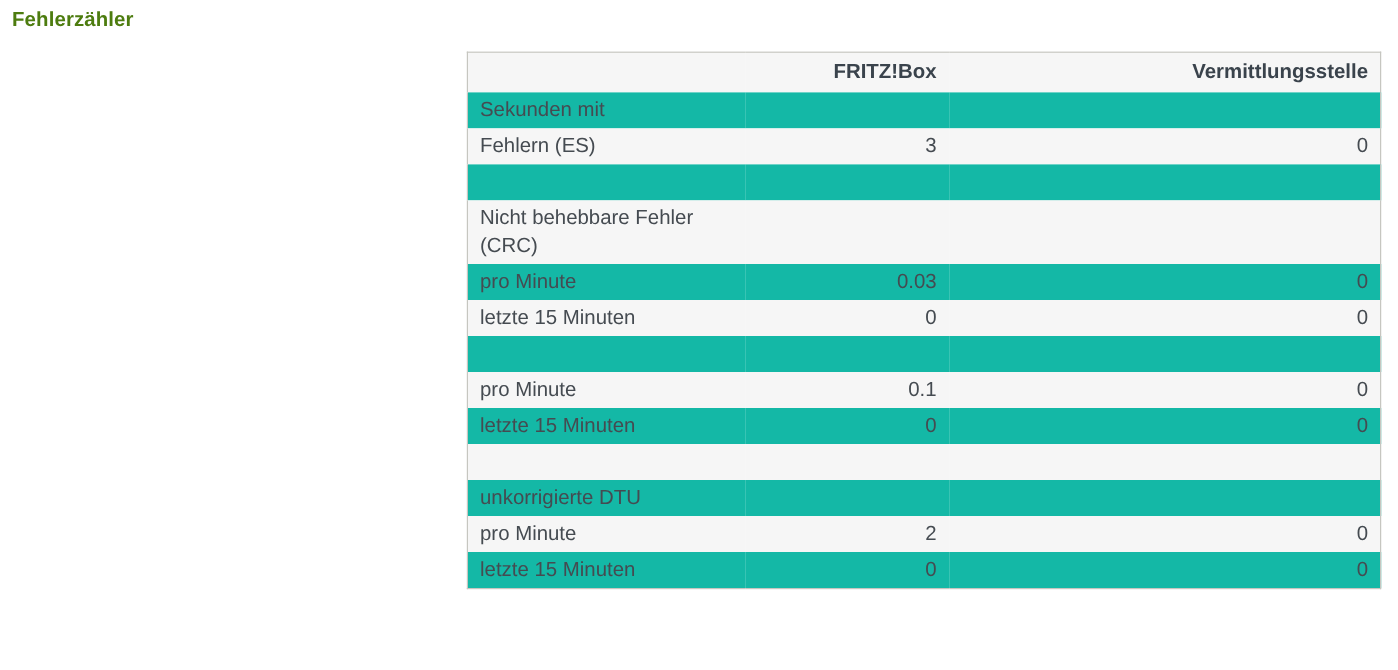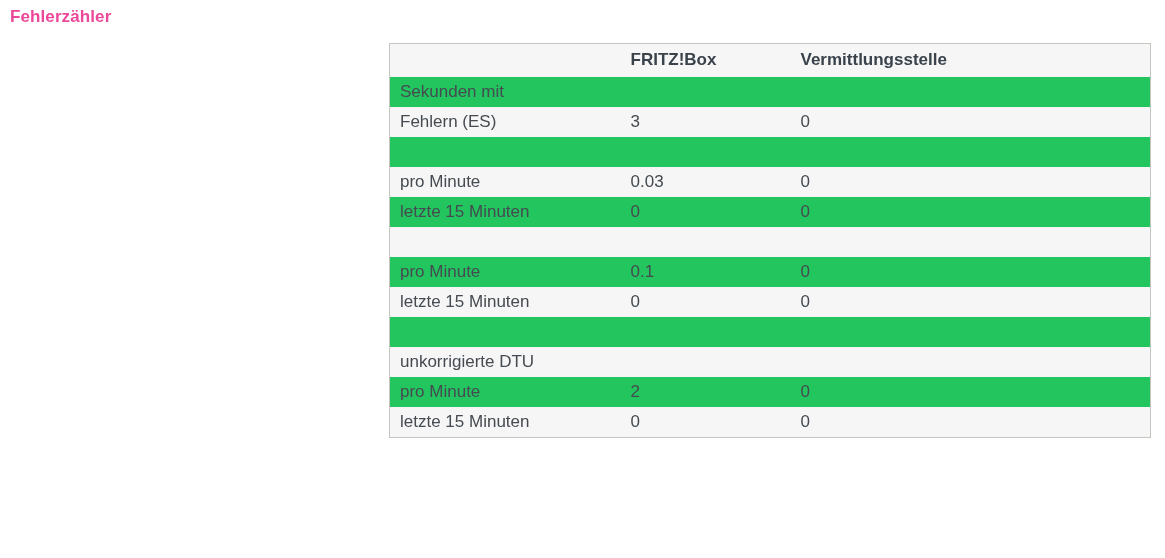--- a/index.html
+++ b/index.html
@@ -19,21 +19,21 @@
     background: #ffffff;
     overflow: hidden;
   }
   .page-title {
     position: absolute;
     left: 10px;
     top: 7px;
     margin: 0;
     font-size: 17px;
     font-weight: bold;
-    color: #ec4899;
+    color: #4d7c0f;
     letter-spacing: 0.1px;
   }
   table.error-table {
     position: absolute;
     left: 389px;
     top: 43px;
     width: 761px;
     border-collapse: collapse;
     table-layout: fixed;
     border: 1px solid #c6c6c0;
@@ -41,30 +41,30 @@
     color: #454b51;
   }
   table.error-table td {
     padding: 3px 10px 4px 10px;
     line-height: 23px;
     vertical-align: middle;
     word-wrap: break-word;
   }
   table.error-table tr {
     height: 30px;
-    background: #22c55e;
+    background: #14b8a6;
   }
   table.error-table tr:nth-child(odd) {
     background: #f6f6f6;
   }
   table.error-table tr.header-row {
     height: 33px;
   }
   td.val {
-    text-align: left;
+    text-align: right;
   }
   td.hdr {
     font-weight: bold;
     color: #3a434c;
   }
 </style>
 </head>
 <body>
 
 <div class="page">
@@ -89,20 +89,25 @@
         <td class="val"></td>
         <td class="val"></td>
       </tr>
       <tr>
         <td class="lbl">Fehlern (ES)</td>
         <td class="val">3</td>
         <td class="val">0</td>
       </tr>
       <tr>
         <td class="lbl"></td>
+        <td class="val"></td>
+        <td class="val"></td>
+      </tr>
+      <tr>
+        <td class="lbl">Nicht behebbare Fehler (CRC)</td>
         <td class="val"></td>
         <td class="val"></td>
       </tr>
       <tr>
         <td class="lbl">pro Minute</td>
         <td class="val">0.03</td>
         <td class="val">0</td>
       </tr>
       <tr>
         <td class="lbl">letzte 15 Minuten</td>

